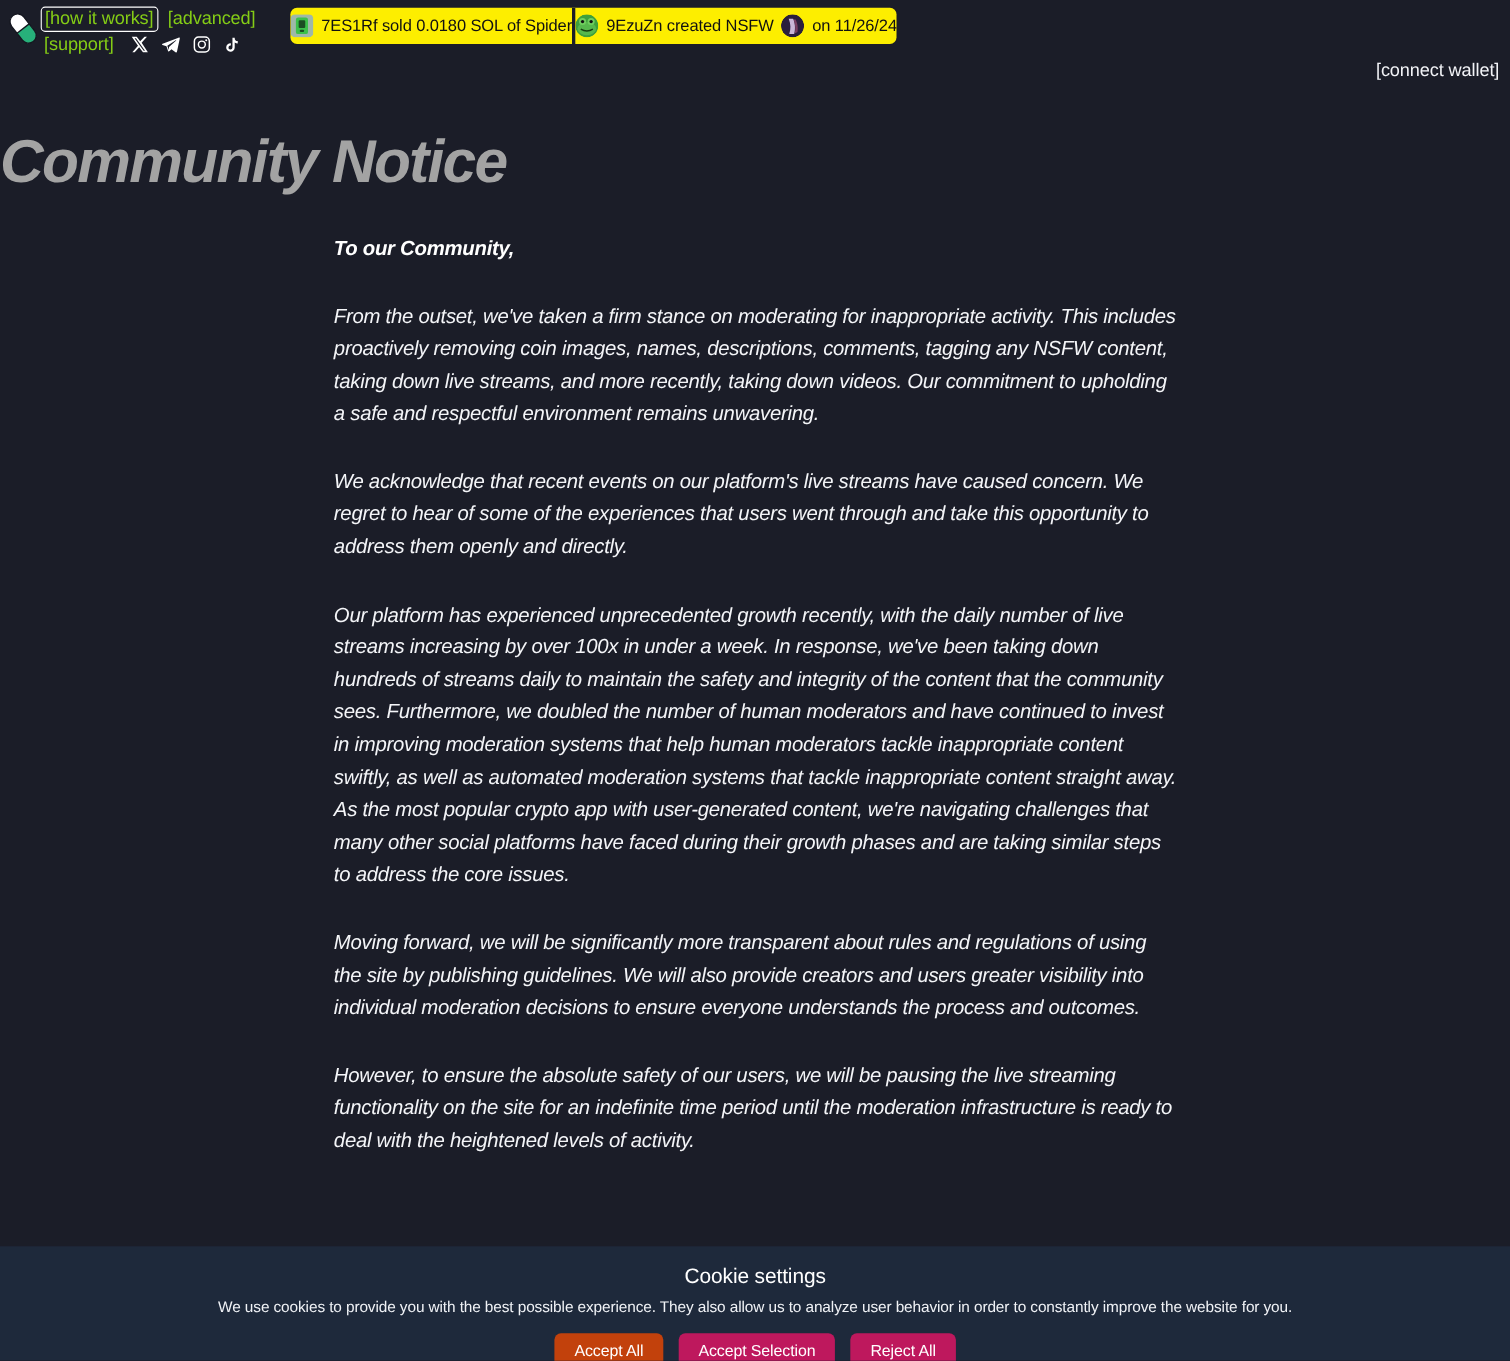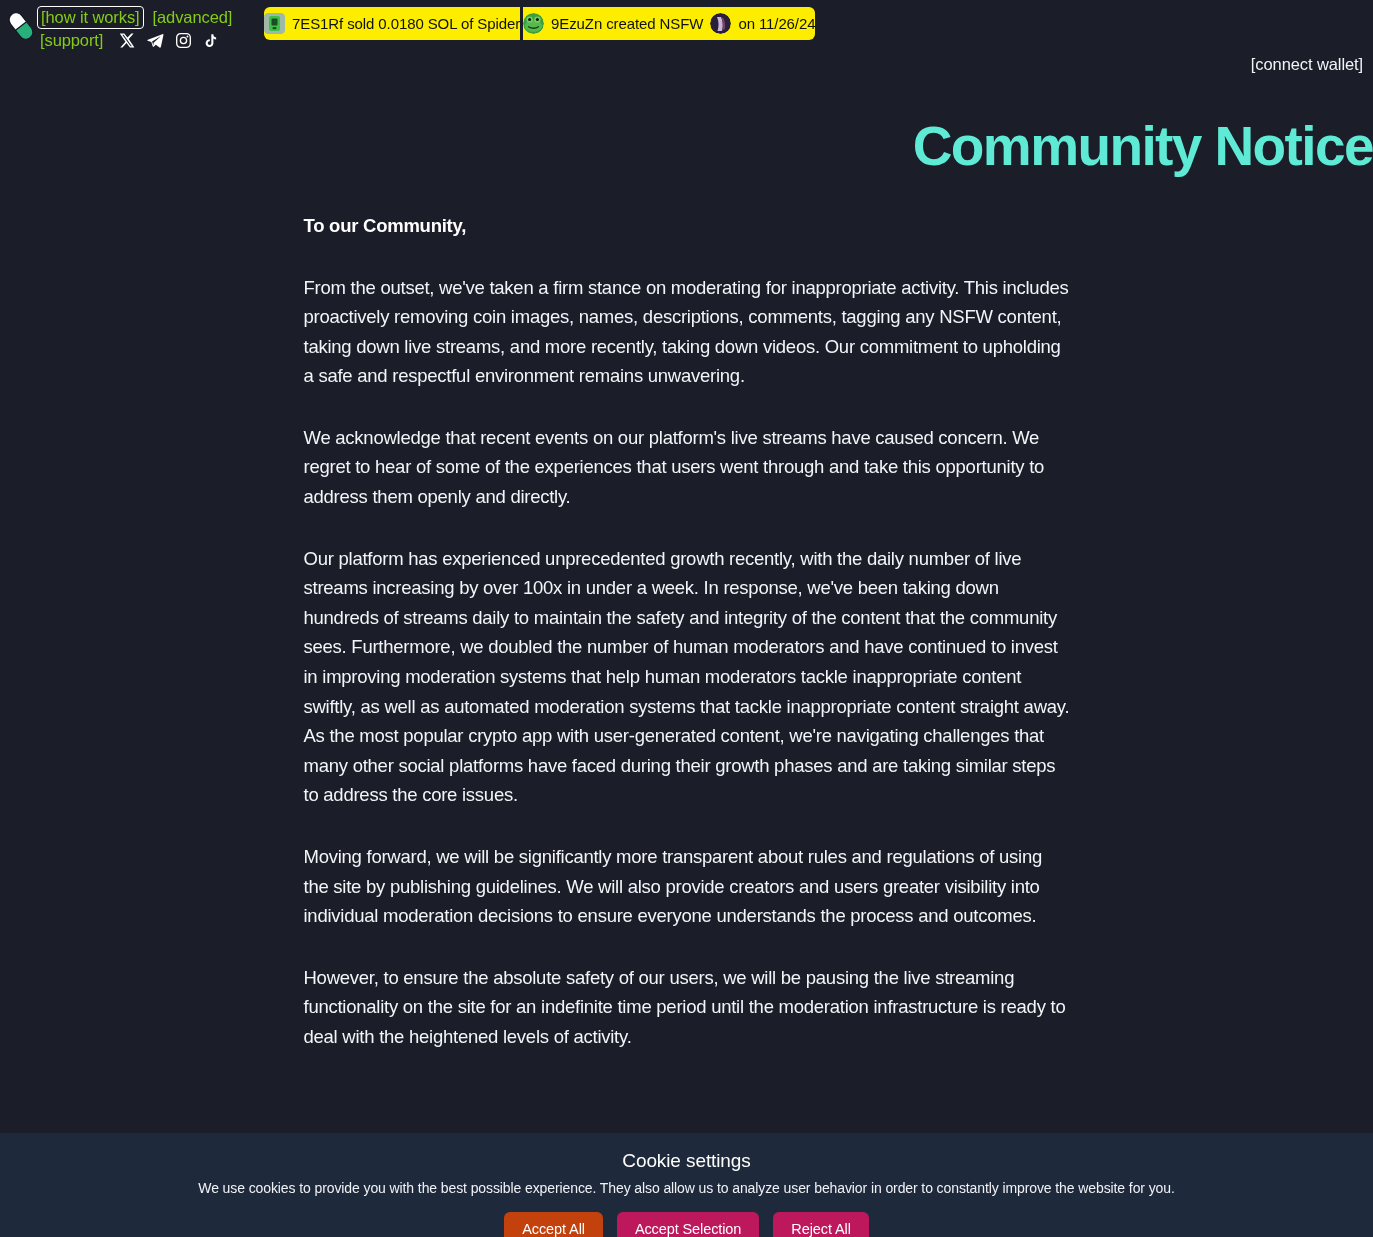--- a/index.html
+++ b/index.html
@@ -126,33 +126,35 @@
   
   .main {
     position: absolute;
     top: 52px;
     left: 0;
     right: 0;
     bottom: 0;
     overflow: hidden;
   }
   .page-title {
-    text-align: right;
+    text-align: left;
     font-size: 55px;
     font-weight: bold;
     letter-spacing: -1.6px;
     margin: 66px 0 0 0;
     line-height: 1.05;
-    color: #5eead4;
+    color: #a3a3a3;
+    font-style: italic;
   }
   .article {
     width: 770px;
     margin: 16px auto;
     padding-left: 2px;
     margin-top: 36px;
+    font-style: italic;
   }
   .salutation {
     font-size: 18.5px;
     font-weight: bold;
     letter-spacing: -0.25px;
     color: #ffffff;
     margin: 0 0 33px 0;
     line-height: 1.5;
   }
   .para {

